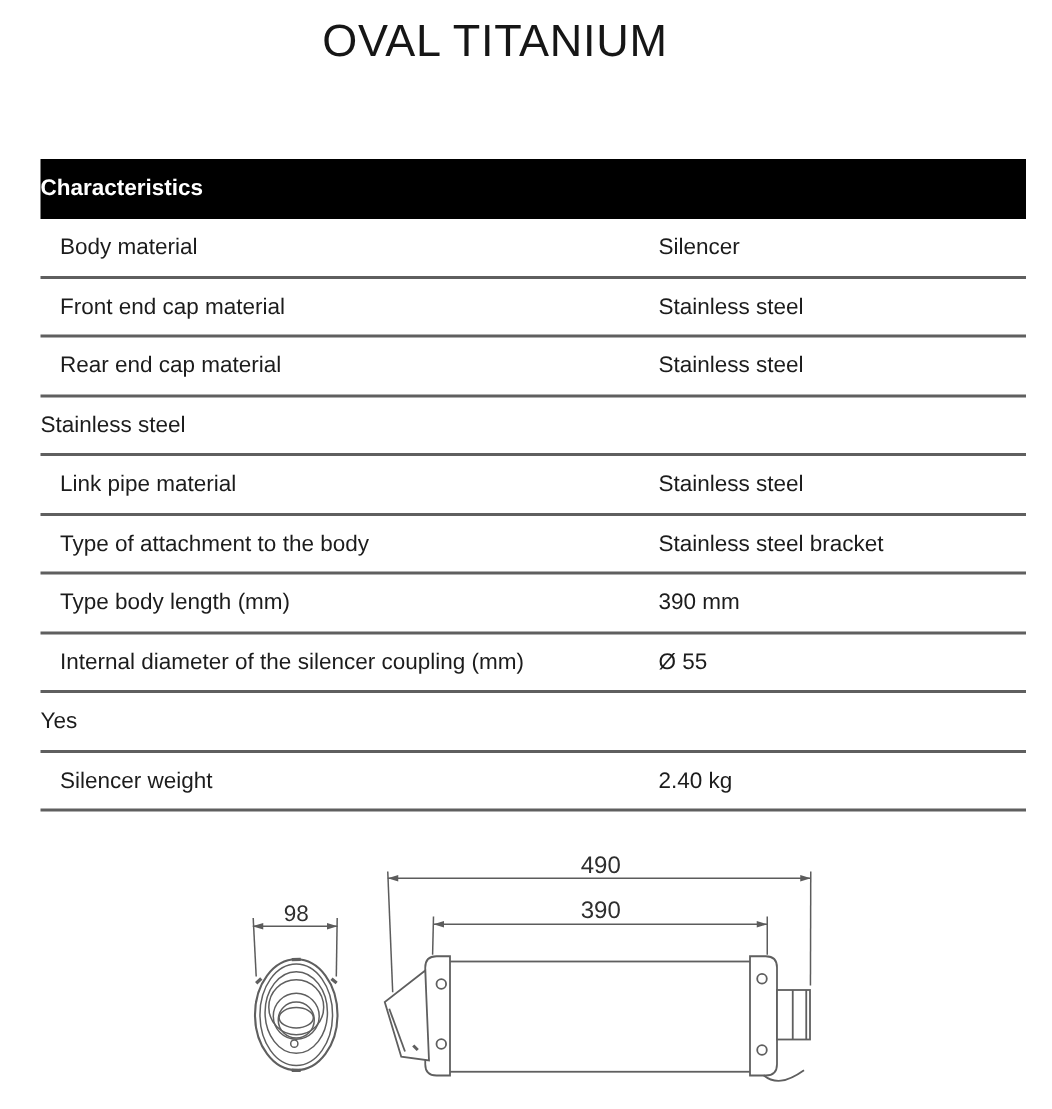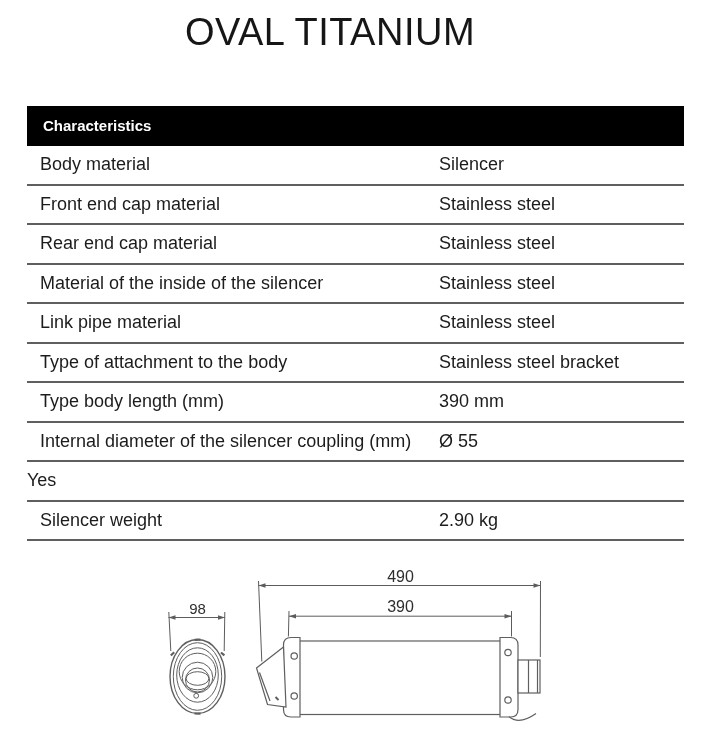--- a/index.html
+++ b/index.html
@@ -8,47 +8,47 @@
     background: #ffffff;
     font-family: "Liberation Sans", sans-serif;
     color: #1c1c1c;
     position: relative;
     overflow: hidden;
   }
   .page-title {
     position: absolute;
     top: 11px; left: 0; width: 660px;
     text-align: center;
-    font-size: 38px;
+    font-size: 30px;
     font-weight: 400;
     color: #161616;
     letter-spacing: 0.5px;
   }
   .spec-table {
     position: absolute;
     left: 27px; top: 106px;
     width: 657px;
   }
   .spec-header {
     background: var(--header-bg, #000000);
     color: var(--header-text, #ffffff);
     height: 40px;
     line-height: 40px;
-    padding-left: 16px;
+    padding-left: 0;
     font-size: 15px;
     font-weight: 700;
     box-sizing: border-box;
   }
   .spec-row {
     display: flex;
     align-items: center;
     height: 39.5px;
     box-sizing: border-box;
     border-bottom: 2px solid var(--divider, #5f5f5f);
-    font-size: 18px;
+    font-size: 15px;
   }
   .spec-label {
     width: 412px;
     padding-left: 13px;
     box-sizing: border-box;
     flex: 0 0 auto;
   }
   .spec-value { flex: 1 1 auto; }
   .diagram {
     position: absolute;
@@ -81,21 +81,20 @@
     <div class="spec-label">Front end cap material</div>
     <div class="spec-value">Stainless steel</div>
   </div>
 
   <div class="spec-row">
     <div class="spec-label">Rear end cap material</div>
     <div class="spec-value">Stainless steel</div>
   </div>
 
   <div class="spec-row">
-    <div class="spec-label">Material of the inside of the silencer</div>
     <div class="spec-value">Stainless steel</div>
   </div>
 
   <div class="spec-row">
     <div class="spec-label">Link pipe material</div>
     <div class="spec-value">Stainless steel</div>
   </div>
 
   <div class="spec-row">
     <div class="spec-label">Type of attachment to the body</div>
@@ -111,21 +110,21 @@
     <div class="spec-label">Internal diameter of the silencer coupling (mm)</div>
     <div class="spec-value">Ø 55</div>
   </div>
 
   <div class="spec-row">
     <div class="spec-value">Yes</div>
   </div>
 
   <div class="spec-row">
     <div class="spec-label">Silencer weight</div>
-    <div class="spec-value">2.90 kg</div>
+    <div class="spec-value">2.40 kg</div>
   </div>
 </div>
   </div>
 
   <svg class="diagram" viewBox="140 555 440 184" xmlns="http://www.w3.org/2000/svg">
 
     <g fill="none" stroke="#5f5f5f" stroke-width="1">
       <ellipse cx="197.5" cy="676.5" rx="27.5" ry="37" stroke-width="1.4"></ellipse>
       <ellipse cx="197.5" cy="676.5" rx="24.2" ry="33.8"></ellipse>
       <ellipse cx="197.5" cy="675" rx="20.8" ry="27.2"></ellipse>

